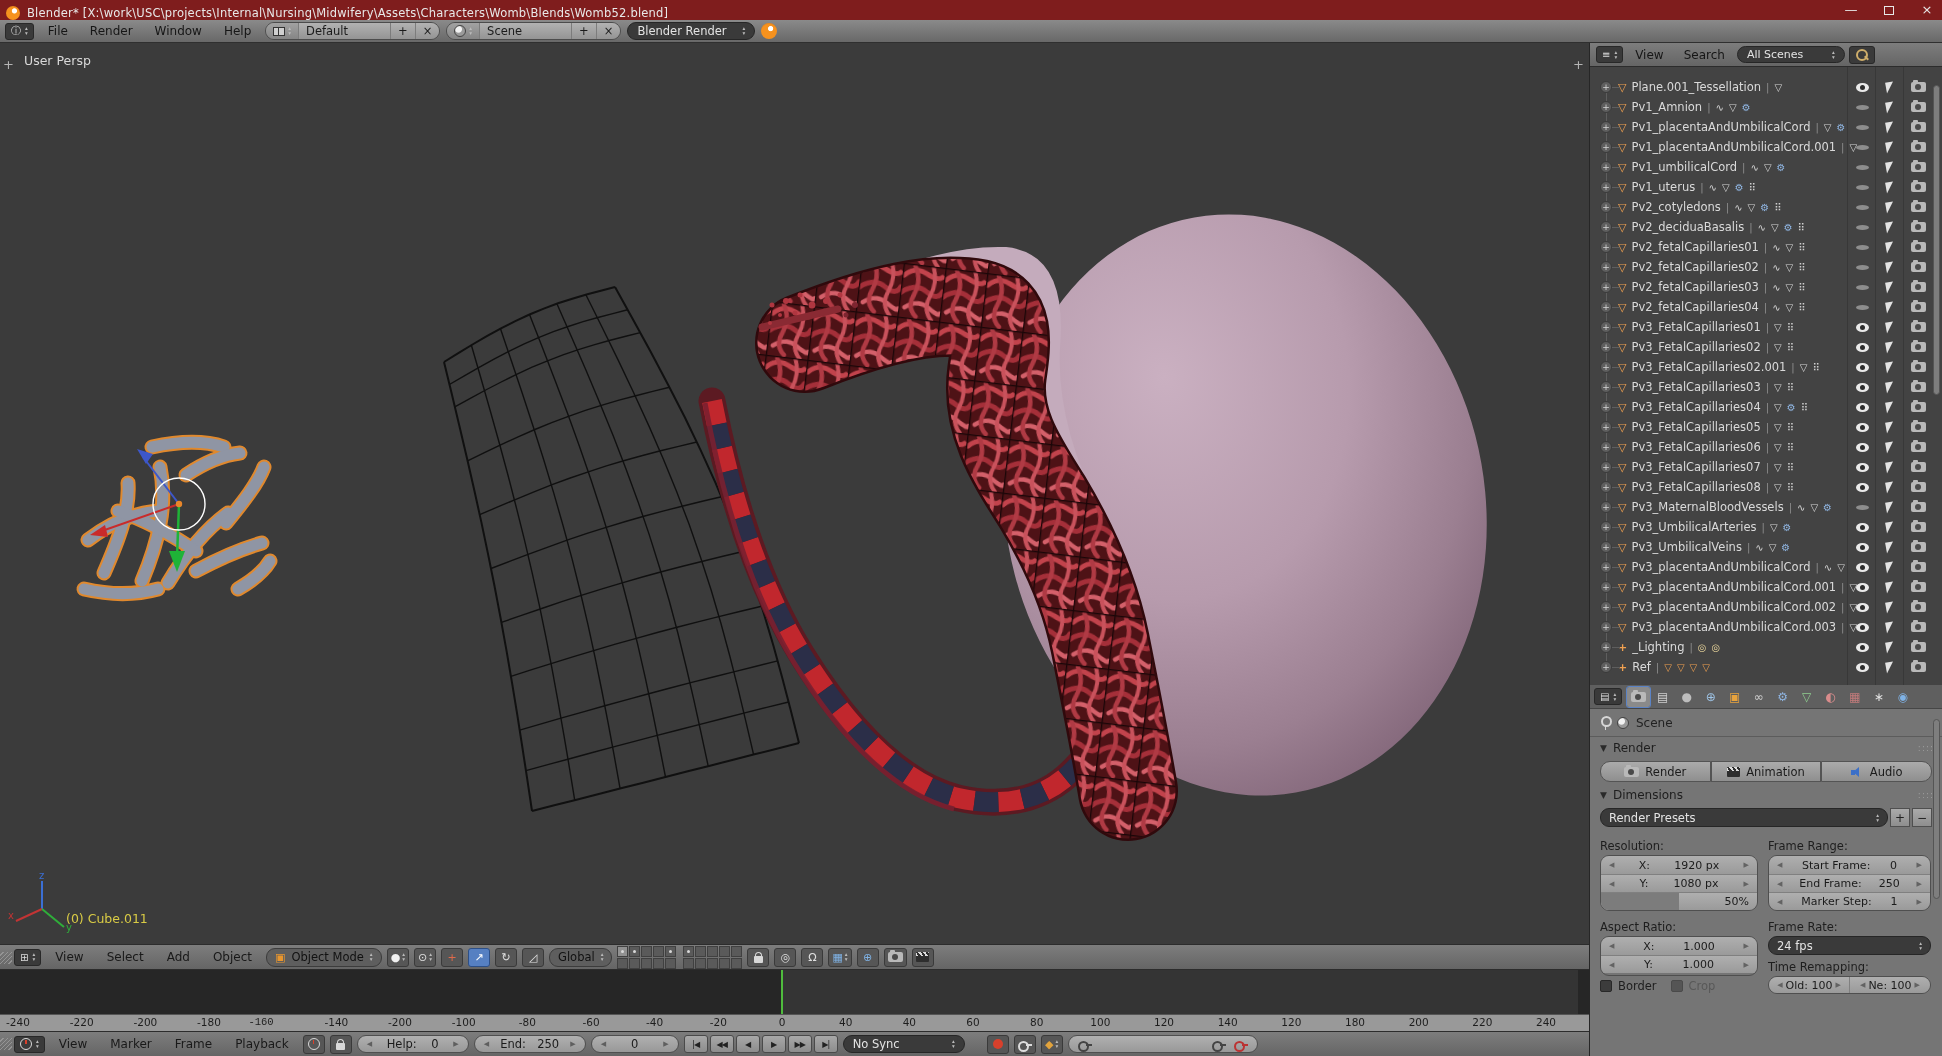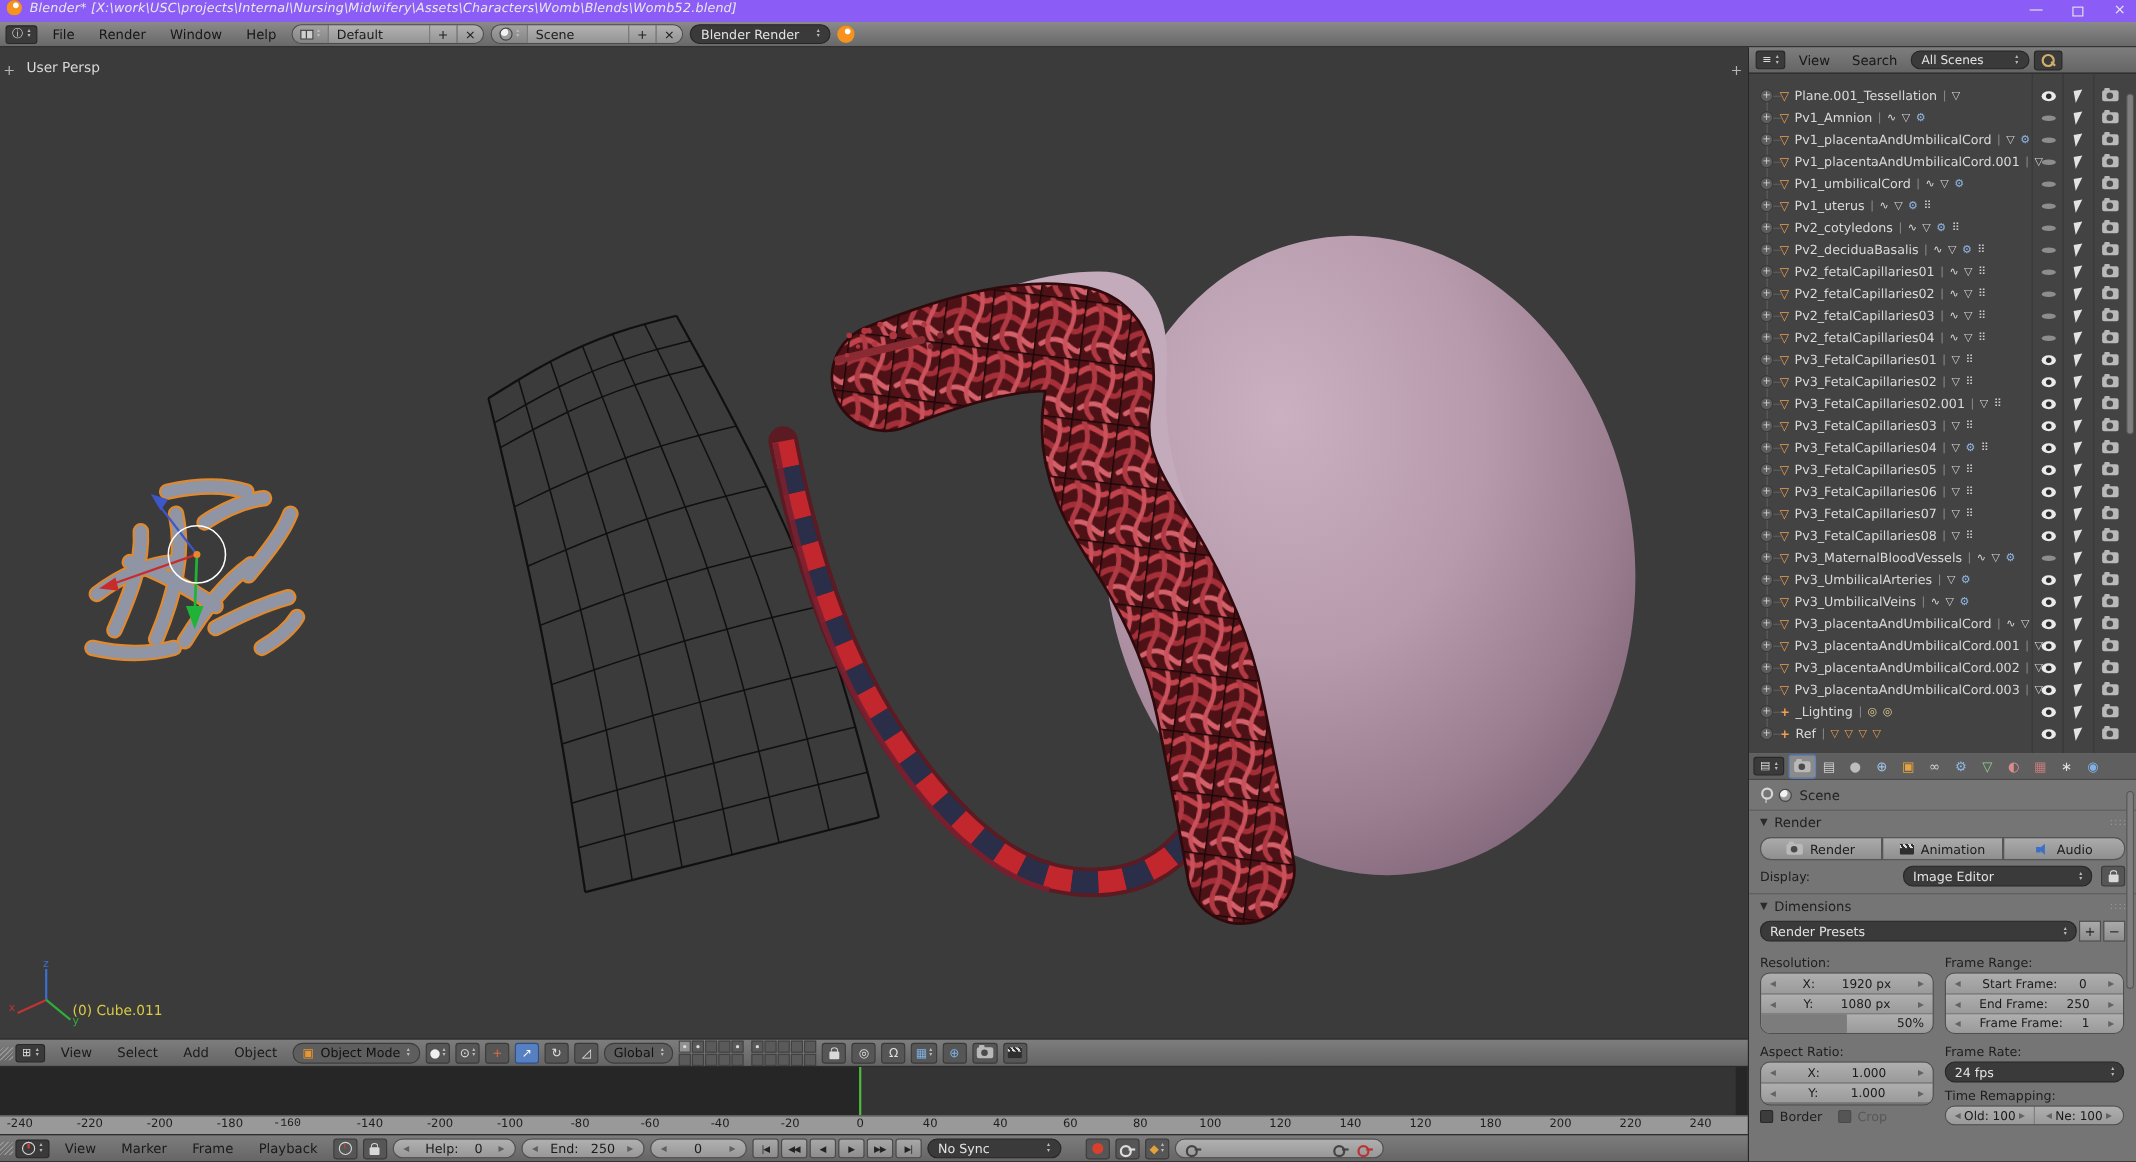--- a/index.html
+++ b/index.html
@@ -1,22 +1,22 @@
 <!DOCTYPE html>
 <html><head>
 <meta charset="utf-8">
 <style>
   * { margin:0; padding:0; box-sizing:border-box; }
   html,body { background:#222; }
   .app { position:relative; width:1942px; height:1056px; overflow:hidden;
          font-family:"DejaVu Sans", sans-serif; background:#3b3b3b; color:#ddd; }
 
   
-  .titlebar { position:absolute; left:0; top:0; width:100%; height:20px; background:#8b5cf6;
-              display:flex; align-items:flex-start; padding:0 6px; gap:7px;font-style:italic; }
+  .titlebar { position:absolute; left:0; top:0; width:100%; height:20px; background:#7f1d1d;
+              display:flex; align-items:flex-end; padding:0 6px; gap:7px; }
   .titlebar .ttl { font-size:11.5px; color:#e8e8e8; letter-spacing:.2px; }
   .wincontrols { position:absolute; right:8px; top:0; height:20px; display:flex; gap:26px; align-items:center; }
   .winbtn { color:#e8e8e8; font-size:13px; line-height:20px; width:14px; text-align:center; }
   .maxico { width:10px; height:9px; border:1.5px solid #e8e8e8; position:relative; }
   .blogo { width:14px; height:14px; border-radius:50%;
            background: radial-gradient(circle at 60% 35%, #fff 0 2.2px, rgba(255,255,255,0) 3px),
                        radial-gradient(circle at 50% 58%, #f6921e 0 62%, #c96d10 100%); }
 
   
   .menubar { position:absolute; left:0; top:20px; width:100%; height:23px;
@@ -1240,34 +1240,20 @@
         <span class="bigbtn">
             <span class="clapico"></span>
             <span>Animation</span>
           </span>
         <span class="bigbtn">
             <span class="spkico"></span>
             <span>Audio</span>
           </span>
       </div>
 
-      <div class="displayrow">
-        <span>Display:</span>
-        <span style="flex:1;"></span>
-        <span class="ddl" style="width:172px;">
-          <span>Image Editor</span>
-          <span class="updn">
-              <span>▴</span>
-              <span>▾</span>
-            </span>
-        </span>
-        <span class="sqbtn">
-            <span class="lockico"></span>
-          </span>
-      </div>
 
       <div class="panelhdr">
         <span class="tri">▼</span>
         <span>Dimensions</span>
         <span class="gripdots">::::</span>
       </div>
 
       <div style="display:flex; gap:2px; padding:2px 10px 6px;">
         <span class="ddl" style="flex:1;">
           <span>Render Presets</span>
@@ -1312,21 +1298,21 @@
               <span class="arr">▶</span>
           </div>
           <div class="frow">
             <span class="arr">◀</span>
               <span>End Frame:</span>
             <span>250</span>
               <span class="arr">▶</span>
           </div>
           <div class="frow">
             <span class="arr">◀</span>
-              <span>Frame Frame:</span>
+              <span>Marker Step:</span>
             <span>1</span>
               <span class="arr">▶</span>
           </div>
         </div>
 
         <span class="collabel" style="margin-top:7px;">Aspect Ratio:</span>
         <span class="collabel" style="margin-top:7px;">Frame Rate:</span>
 
         <div class="stack">
           <div class="frow">

